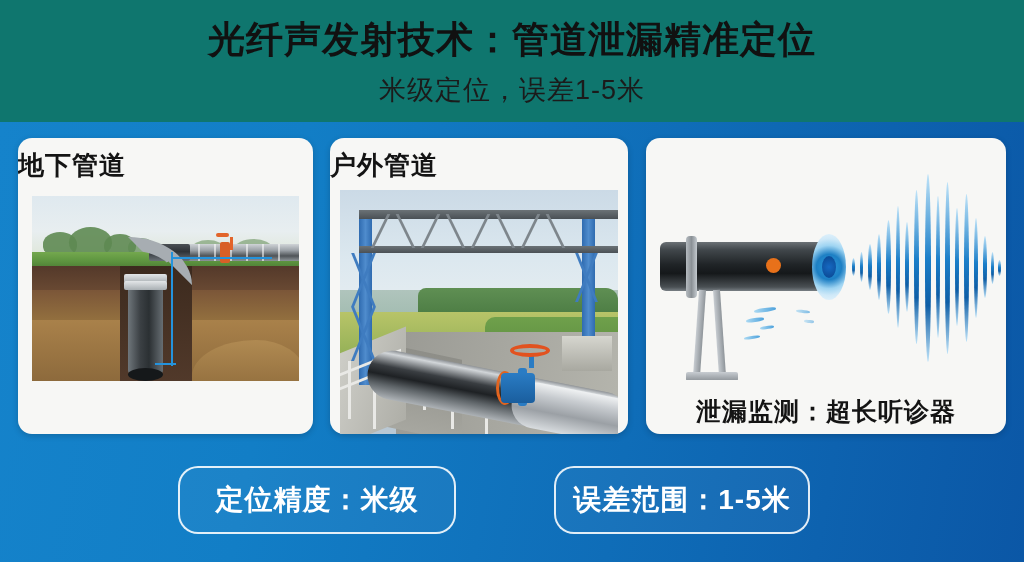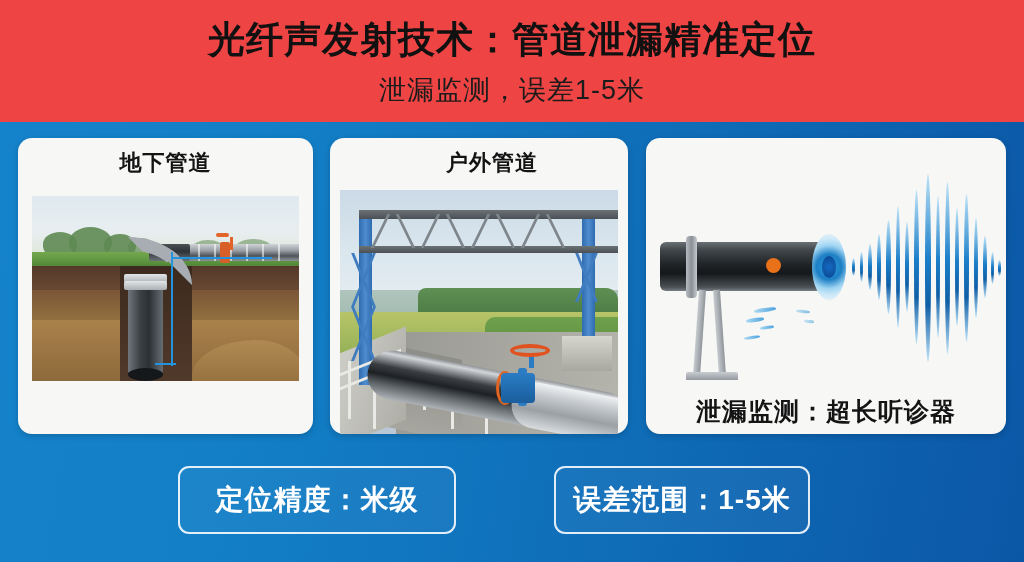--- a/index.html
+++ b/index.html
@@ -7,21 +7,21 @@
     width: 1024px; height: 562px;
     overflow: hidden;
     background: #f2f2f0;
     font-family: "Liberation Sans", "DejaVu Sans", sans-serif;
   }
   #root { position: relative; width: 1024px; height: 562px; }
 
   
   .header {
     position: absolute; left: 0; top: 0; width: 1024px; height: 122px;
-    background: #ef4444;
+    background: #0f766e;
   }
   .title {
     position: absolute; left: 0; top: 17px; width: 1024px;
     text-align: center;
     font-size: 37px; font-weight: bold; color: #111111;
     letter-spacing: 1px; line-height: 46px;
     white-space: nowrap;
   }
   .subtitle {
     position: absolute; left: 0; top: 73px; width: 1024px;
@@ -39,26 +39,26 @@
 
   
   .card {
     position: absolute;
     background: #f7f7f5;
     border-radius: 14px;
     overflow: hidden;
     box-shadow: 0 2px 6px rgba(0,0,0,0.18);
   }
   #card-0 { left: 18px;  top: 138px; width: 295px; height: 296px; }
-  #card-1 { left: 330px; top: 138px; width: 298px; height: 296px; padding-left: 26px; }
+  #card-1 { left: 330px; top: 138px; width: 298px; height: 296px; }
   #card-2 { left: 646px; top: 138px; width: 360px; height: 296px; }
 
   .card-title {
-    text-align: center;
-    font-size: 22px; font-weight: bold; color: #141414;
+    text-align: left;
+    font-size: 26px; font-weight: bold; color: #141414;
     letter-spacing: 1px;
     white-space: nowrap;
   }
   #card-0 .card-title { padding-top: 10px; }
   #card-1 .card-title { padding-top: 10px; }
 
   .card-caption {
     position: absolute; left: 0; bottom: 6px; width: 100%;
     text-align: center;
     font-size: 25px; font-weight: bold; color: #141414;
@@ -172,39 +172,39 @@
   .stand2-base { position:absolute; left:40px; top:212px; width:52px; height:9px;
                  background: linear-gradient(#c8cdd2,#8d9398); border-radius:2px; }
   .wave { position:absolute; background: linear-gradient(#bfe3f8, #1b7fc9 45%, #0e5ea6 70%, #bfe3f8);
           border-radius: 50%; }
   .drip { position:absolute; background: linear-gradient(90deg,#9ed4f2,#2f93d8); border-radius:40%; opacity:.85; }
 
   
   .badge {
     position: absolute;
     border: 2px solid rgba(255,255,255,0.88);
-    border-radius: 11px;
+    border-radius: 20px;
     display: flex; align-items: center; justify-content: center;
     color: #ffffff;
     font-size: 28px; font-weight: bold;
     letter-spacing: 1px;
     white-space: nowrap;
     background: rgba(255,255,255,0.045);
   }
   #badge-0 { left: 178px; top: 466px; width: 278px; height: 68px; }
   #badge-1 { left: 554px; top: 466px; width: 256px; height: 68px; }
 </style>
 </head>
 <body>
 
 <div id="root">
 
   <div class="header">
     <div class="title">光纤声发射技术：管道泄漏精准定位</div>
-    <div class="subtitle">泄漏监测，误差1-5米</div>
+    <div class="subtitle">米级定位，误差1-5米</div>
   </div>
 
   <div class="body-panel"></div>
 
   <div class="card" id="card-0">
     <div class="card-title">地下管道</div>
 
     <div class="card-art" id="art-0">
       <div class="sky0"></div>
       <div class="trees0">

